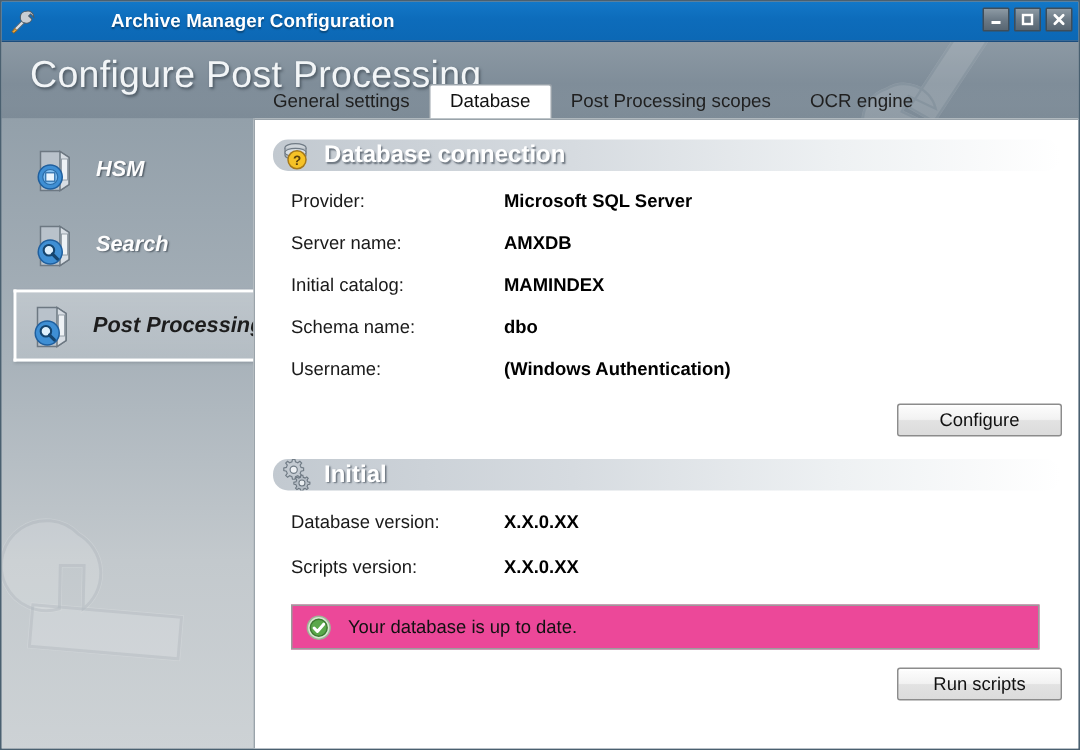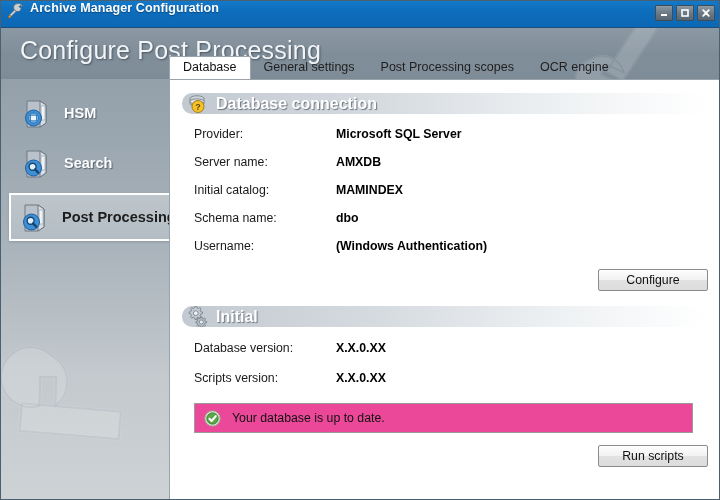--- a/index.html
+++ b/index.html
@@ -15,21 +15,21 @@
     border:1px solid #4a6070;
     background:#9aa6b0;
     overflow:hidden;
   }
 
   
   #titlebar {
     position:absolute; left:0; top:0; width:718px; height:27px;
     background:linear-gradient(to bottom,#1378c8 0%,#0d6cbb 45%,#0c68b5 100%);
     border-bottom:1px solid #1b4d7e;
-    display:flex; align-items:flex-start;
+    display:flex; align-items:center;gap:44px;
   }
   #title-icon {
     width:18px; height:18px; margin-left:5px; margin-right:6px;
     position:relative; flex:0 0 auto;
   }
   #title-text {
     color:#ffffff; font-size:12.5px; font-weight:bold;
     letter-spacing:.1px;
     text-shadow:0 1px 1px rgba(0,0,0,.35);
   }
@@ -66,20 +66,21 @@
     position:absolute; right:-10px; top:-34px;
     width:190px; height:110px; opacity:.28;
     pointer-events:none;
   }
 
   
   #sidebar {
     position:absolute; left:0; top:78px; width:168px; height:421px;
     background:linear-gradient(to bottom,#93a0aa 0%,#a8b2ba 38%,#c3c9cd 70%,#cdd2d5 100%);
     overflow:hidden;
+    font-style:italic;
   }
   #wm-side {
     position:absolute; left:-8px; bottom:-14px;
     width:180px; height:180px; opacity:.34;
     pointer-events:none;
   }
   .nav-item {
     position:relative;
     display:flex; align-items:center;
     height:44px; margin:0 0 0 14px; padding-left:6px;
@@ -225,22 +226,22 @@
       </g>
       <g transform="rotate(-28 95 55)" fill="none" stroke="#7d8b97" stroke-width="1.6" opacity=".55">
         <path d="M60 62 l62 -34 10 16 -62 34 z"></path>
         <path d="M52 44 a22 22 0 1 0 14 34 l-12 -16 9 -7 12 16 A22 22 0 0 0 52 44Z"></path>
       </g>
     </svg>
     <div id="header-title">Configure Post Processing</div>
   </div>
 
   <div id="tabstrip">
+    <div class="tab inactive">General settings</div>
     <div class="tab active">Database</div>
-    <div class="tab inactive">General settings</div>
     <div class="tab inactive">Post Processing scopes</div>
     <div class="tab inactive">OCR engine</div>
   </div>
 
   <div id="sidebar">
     <svg id="wm-side" viewBox="0 0 180 180">
       <g transform="rotate(35 90 90)">
         <path d="M28 108 l86 -50 14 24 -86 50 z" fill="#ffffff" opacity=".45" stroke="#ffffff" stroke-width="3"></path>
         <path d="M26 52 a30 30 0 1 0 18 48 l-16 -24 13 -9 16 24 A30 30 0 0 0 26 52Z" fill="#ffffff" opacity=".45" stroke="#ffffff" stroke-width="3"></path>
         <path d="M28 108 l86 -50 14 24 -86 50 z" fill="none" stroke="#8d98a2" stroke-width="2" opacity=".5"></path>

